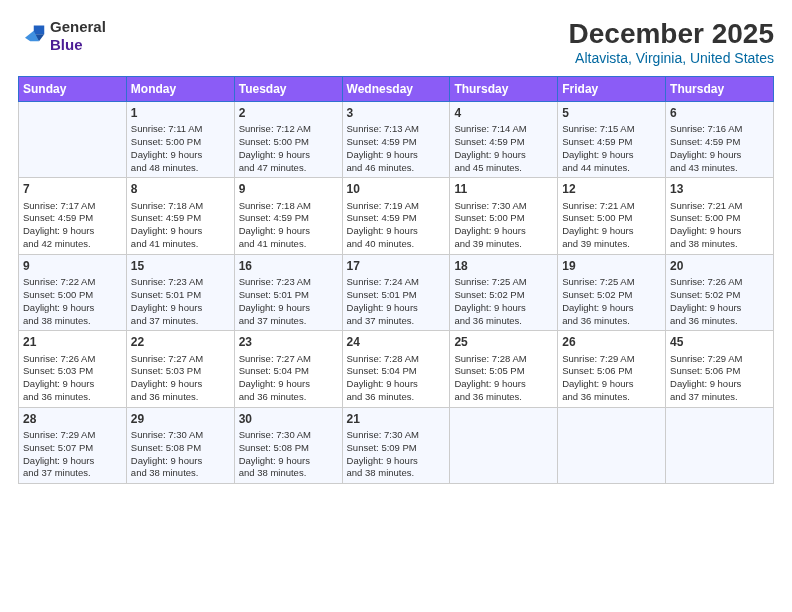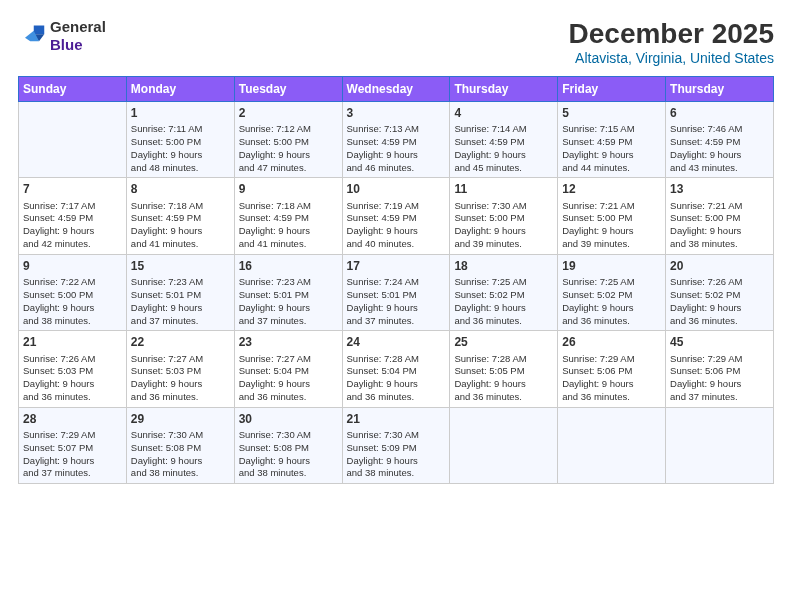--- a/index.html
+++ b/index.html
@@ -166,21 +166,21 @@
               <div class="day-number">5</div>
               <div>Sunrise: 7:15 AM</div>
               <div>Sunset: 4:59 PM</div>
               <div>Daylight: 9 hours</div>
               <div>and 44 minutes.</div>
             </div>
           </td>
           <td>
             <div class="cell-inner">
               <div class="day-number">6</div>
-              <div>Sunrise: 7:46 AM</div>
+              <div>Sunrise: 7:16 AM</div>
               <div>Sunset: 4:59 PM</div>
               <div>Daylight: 9 hours</div>
               <div>and 43 minutes.</div>
             </div>
           </td>
         </tr>
         <tr>
           <td>
             <div class="cell-inner">
               <div class="day-number">7</div>

